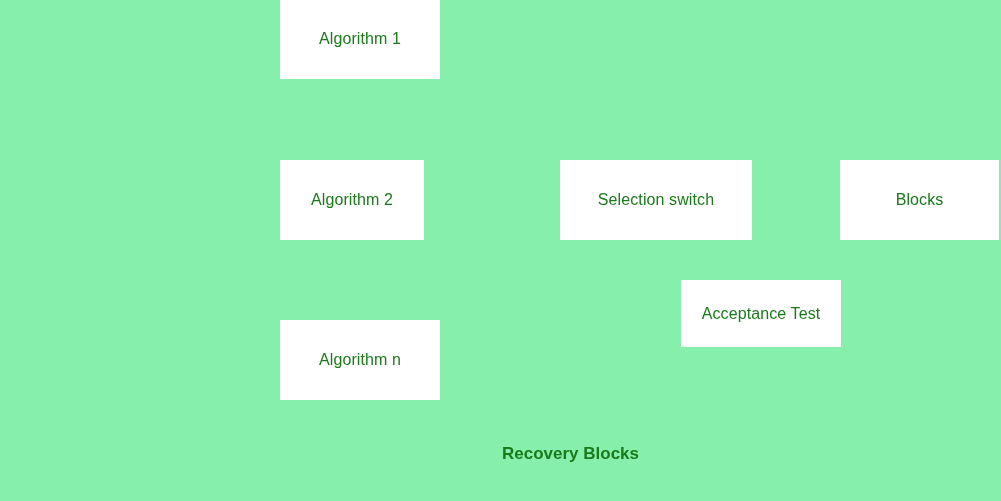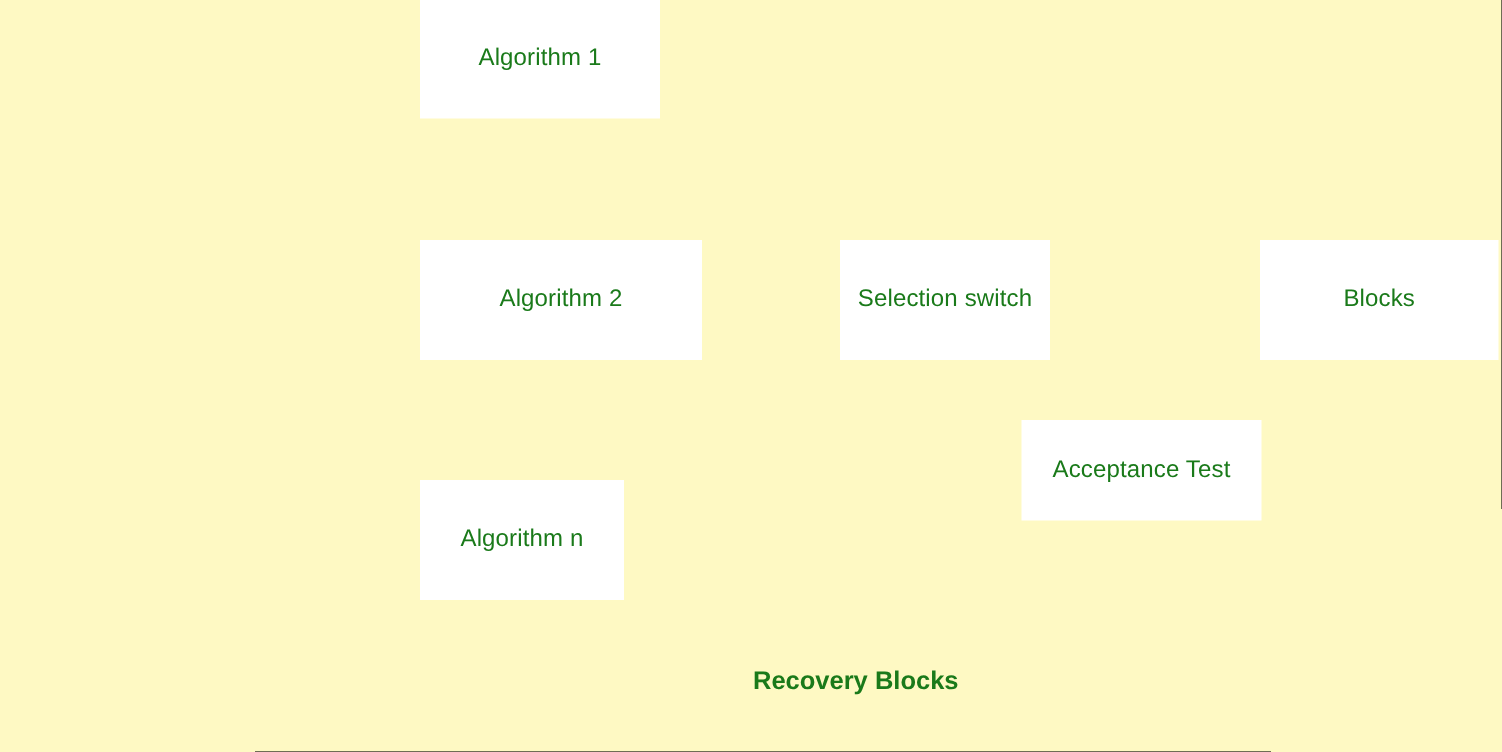--- a/index.html
+++ b/index.html
@@ -5,21 +5,21 @@
 <style>
   html, body {
     margin: 0;
     padding: 0;
     background: #000000;
   }
   #canvas {
     position: relative;
     width: 1001px;
     height: 501px;
-    background: #fef9c3;
+    background: #86efac;
     overflow: hidden;
     font-family: "Liberation Sans", sans-serif;
   }
   .node {
     position: absolute;
     background: #ffffff;
     box-sizing: border-box;
     display: flex;
     align-items: center;
     justify-content: center;
@@ -31,25 +31,25 @@
     font-size: 16px;
     font-weight: 400;
     line-height: 1.2;
     white-space: nowrap;
     text-align: center;
     letter-spacing: 0.1px;
   }
   
   #node-algorithm-1     { left: 280px; top: -1px;  width: 160px; height: 80px; }
   #node-input           { left: 0px;   top: 160px; width: 160px; height: 80px; }
-  #node-algorithm-2     { left: 280px; top: 160px; width: 188px; height: 80px; }
-  #node-selection-switch{ left: 560px; top: 160px; width: 140px; height: 80px; }
+  #node-algorithm-2     { left: 280px; top: 160px; width: 144px; height: 80px; }
+  #node-selection-switch{ left: 560px; top: 160px; width: 192px; height: 80px; }
   #node-output          { left: 840px; top: 160px; width: 159px; height: 80px; }
   #node-acceptance-test { left: 681px; top: 280px; width: 160px; height: 67px; }
-  #node-algorithm-n     { left: 280px; top: 320px; width: 136px; height: 80px; }
+  #node-algorithm-n     { left: 280px; top: 320px; width: 160px; height: 80px; }
 
   #diagram-caption {
     position: absolute;
     left: 0px;
     top: 444px;
     width: 1141px;
     text-align: center;
     color: #1a7a1a;
     font-family: "Liberation Sans", sans-serif;
     font-size: 17px;

